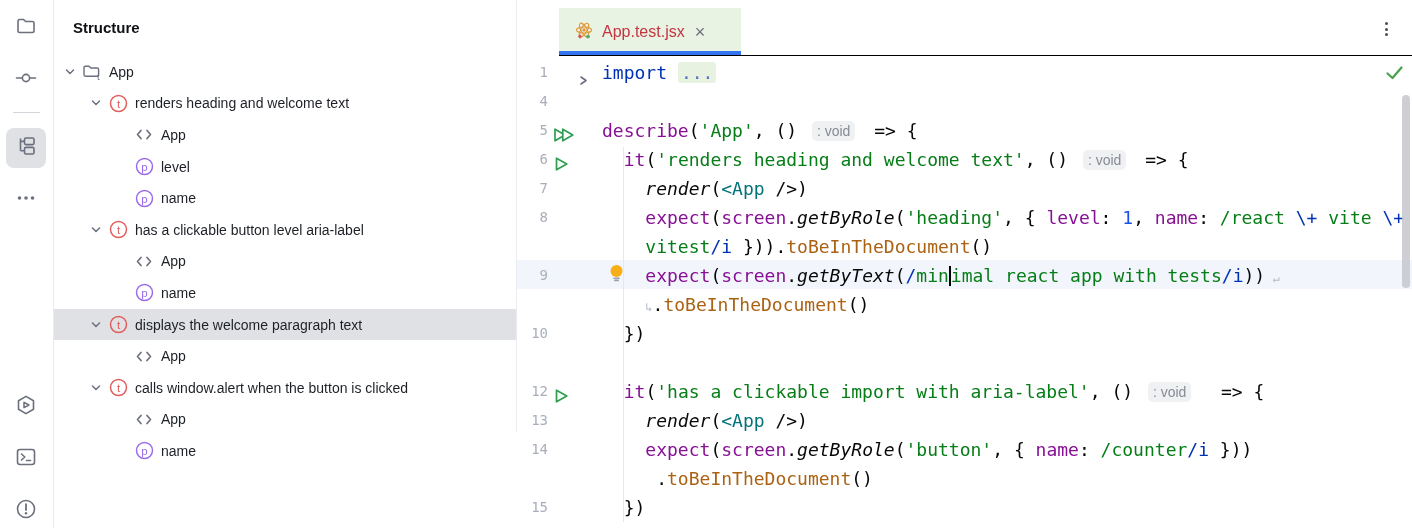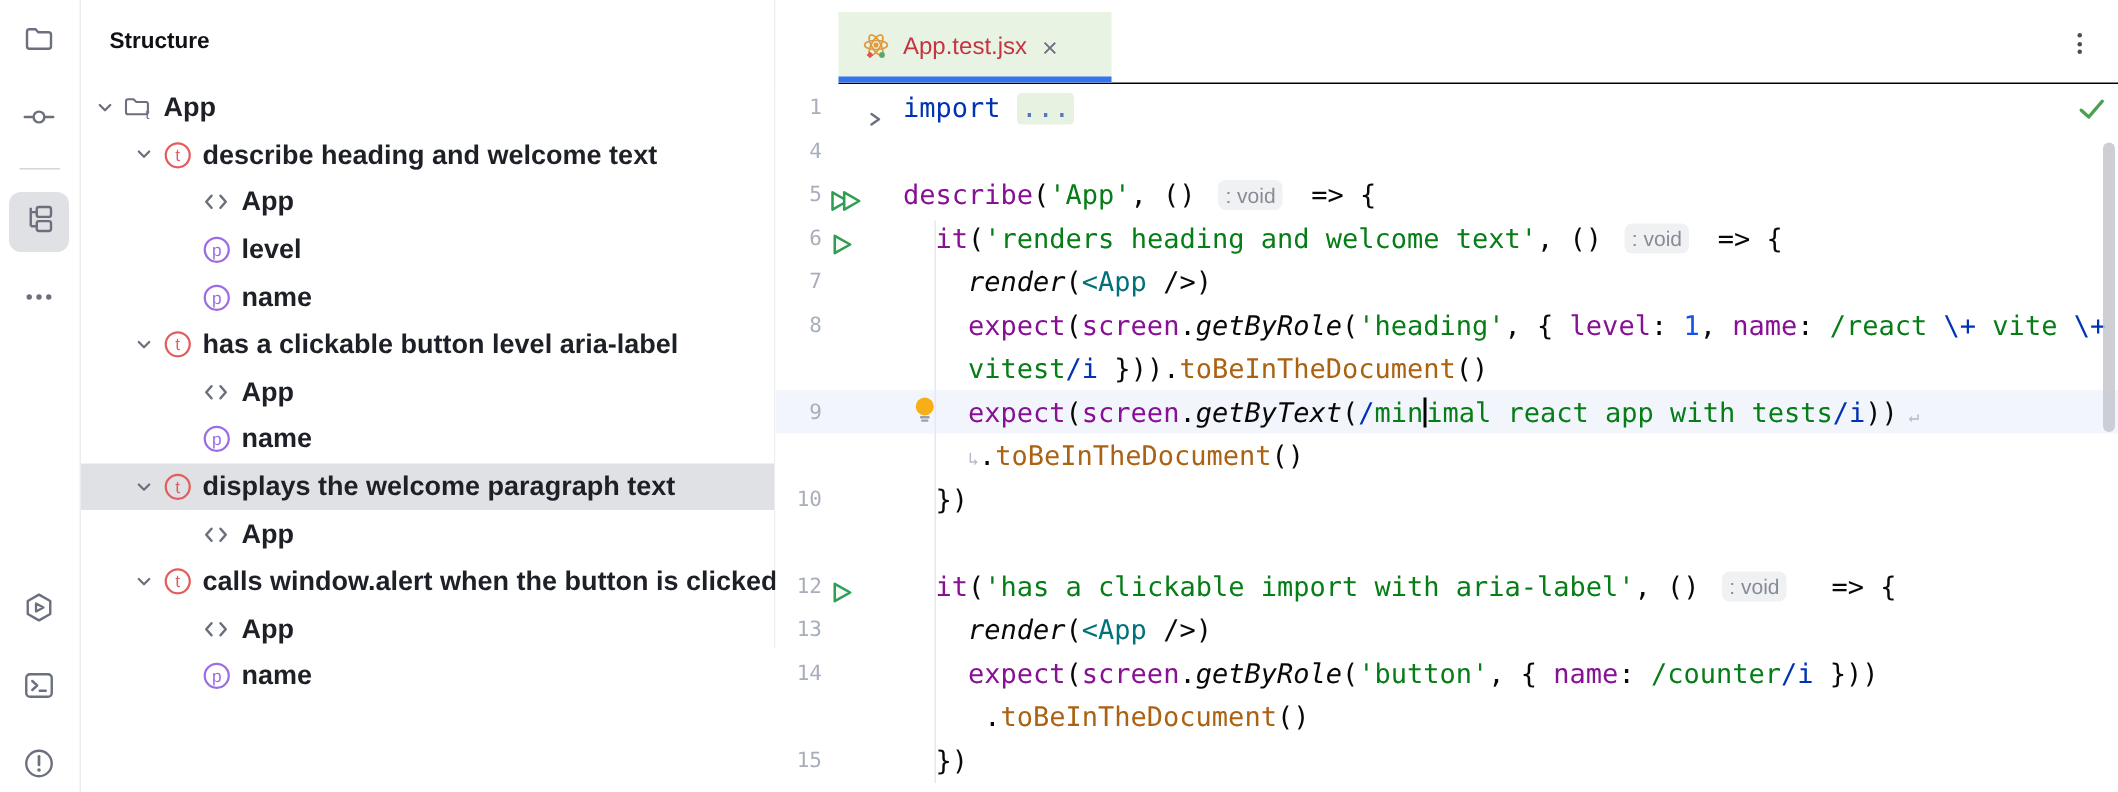--- a/index.html
+++ b/index.html
@@ -20,21 +20,21 @@
   .panel-header{position:absolute;left:19px;top:17px;height:22px;line-height:22px;
                 font-size:15px;font-weight:bold;color:#101114;}
   #tree{position:absolute;left:0;top:56px;right:0;}
   .trow{height:31.6px;display:flex;align-items:center;white-space:nowrap;}
   .trow.sel{background:#dfe1e5;}
   .t-chev{width:16px;height:16px;display:inline-flex;align-items:center;justify-content:center;
           margin-right:4px;flex:none;}
   .t-chev.empty{visibility:hidden;}
   .t-ico{width:20px;height:19px;display:inline-flex;align-items:center;justify-content:center;
          margin-right:7px;flex:none;}
-  .t-label{font-size:18px;color:#1d2026;font-weight:bold;}
+  .t-label{font-size:14px;color:#1d2026;}
 
   
   #editor{position:absolute;left:517px;top:0;right:0;height:528px;background:#fff;}
   #tabbar{position:absolute;left:0;top:0;right:0;height:55px;background:#fff;
           border-bottom:5px solid #000000;margin-left:42px;}
   .tab{position:absolute;left:0;top:8px;width:182px;height:47px;background:#e9f3e4;
        display:flex;align-items:center;padding:0 12px 0 16px;box-sizing:border-box;}
   .tab::after{content:"";position:absolute;left:0;right:0;bottom:0;height:4px;background:#3574f0;}
   .tab-icon{width:19px;height:19px;margin-right:8px;flex:none;}
   .tab-label{font-size:16px;color:#c43540;}
@@ -157,21 +157,21 @@
             <svg width="16" height="16" viewBox="0 0 16 16">
               <path d="M4.5 6 8 9.5 11.5 6" fill="none" stroke="#6c707e" stroke-width="1.5" stroke-linecap="round" stroke-linejoin="round"></path>
             </svg>
           </span>
           <span class="t-ico">
             <svg width="19" height="19" viewBox="0 0 19 19">
               <circle cx="9.5" cy="9.5" r="8" fill="none" stroke="#e25d5d" stroke-width="1.5"></circle>
               <text x="9.5" y="13.6" text-anchor="middle" font-size="11.5" fill="#e25d5d" font-family="Liberation Sans,sans-serif">t</text>
             </svg>
           </span>
-          <span class="t-label">describe heading and welcome text</span>
+          <span class="t-label">renders heading and welcome text</span>
         </div>
         <div class="trow" style="padding-left: 60px;">
           <span class="t-chev empty">
             <svg width="16" height="16" viewBox="0 0 16 16">
               <path d="M4.5 6 8 9.5 11.5 6" fill="none" stroke="#6c707e" stroke-width="1.5" stroke-linecap="round" stroke-linejoin="round"></path>
             </svg>
           </span>
           <span class="t-ico">
             <svg width="20" height="17" viewBox="0 0 20 17">
               <path d="M7 4.5 3.5 8.5 7 12.5M13 4.5 16.5 8.5 13 12.5" fill="none" stroke="#6c707e" stroke-width="1.7" stroke-linecap="round" stroke-linejoin="round"></path>

